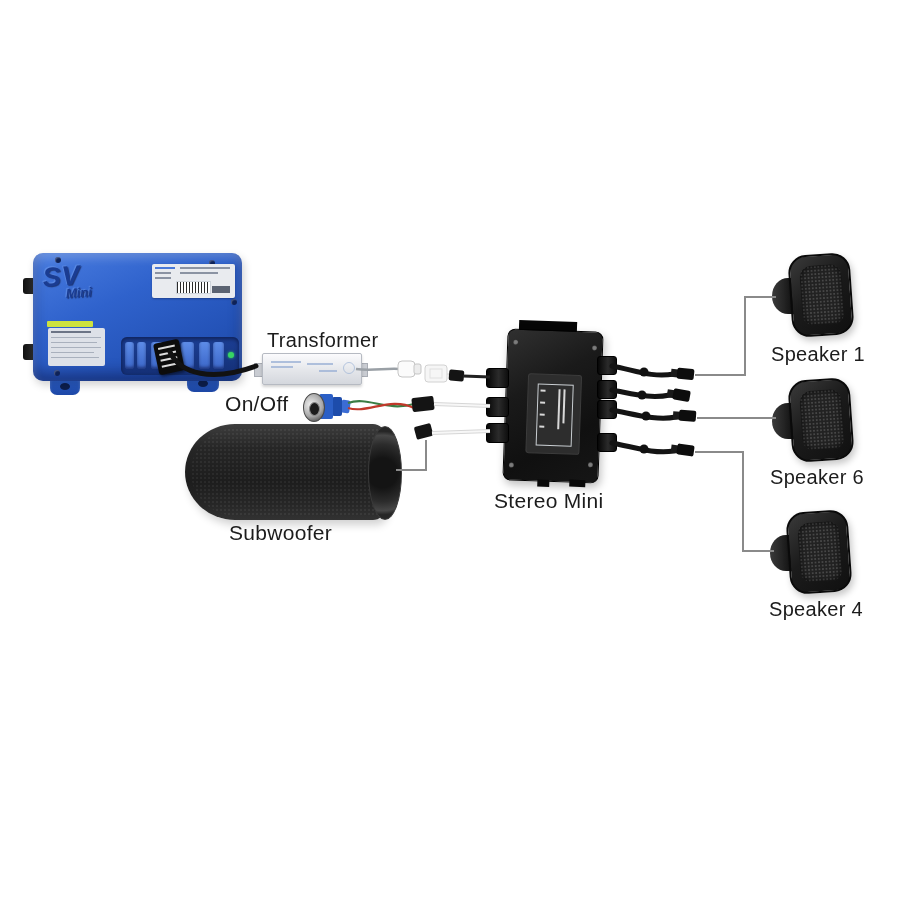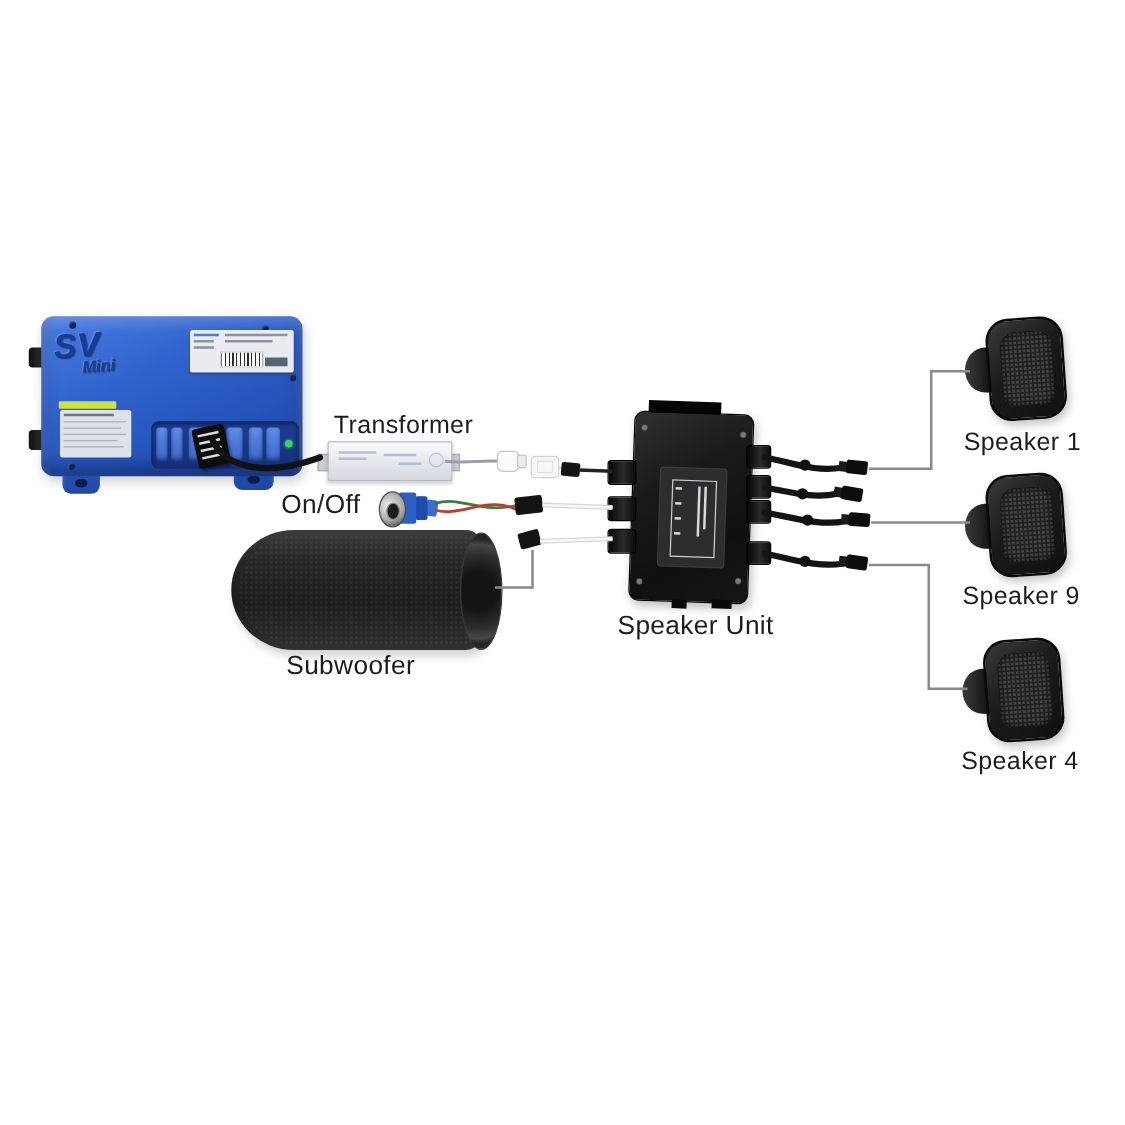--- a/index.html
+++ b/index.html
@@ -294,17 +294,17 @@
     </g>
 
     <path d="M 695,375 L 745,375 L 745,297 L 776,297" stroke="#8a8a8a" stroke-width="2" fill="none"></path>
     <path d="M 697,418 L 776,418" stroke="#8a8a8a" stroke-width="2" fill="none"></path>
     <path d="M 695,452 L 743,452 L 743,551 L 774,551" stroke="#8a8a8a" stroke-width="2" fill="none"></path>
   </svg>
 
   <div class="label" style="left:267px;top:329px;">Transformer</div>
   <div class="label" style="left:225px;top:392px;font-size:21px;">On/Off</div>
   <div class="label" style="left:229px;top:521px;font-size:21px;text-align:right;">Subwoofer</div>
-  <div class="label" style="left:494px;top:489px;font-size:21px;">Speaker Unit</div>
+  <div class="label" style="left:494px;top:489px;font-size:21px;">Stereo Mini</div>
   <div class="label" style="left:771px;top:343px;">Speaker 1</div>
-  <div class="label" style="left:770px;top:466px;">Speaker 9</div>
+  <div class="label" style="left:770px;top:466px;">Speaker 6</div>
   <div class="label" style="left:769px;top:598px;">Speaker 4</div>
 </div>
 
 </body></html>

